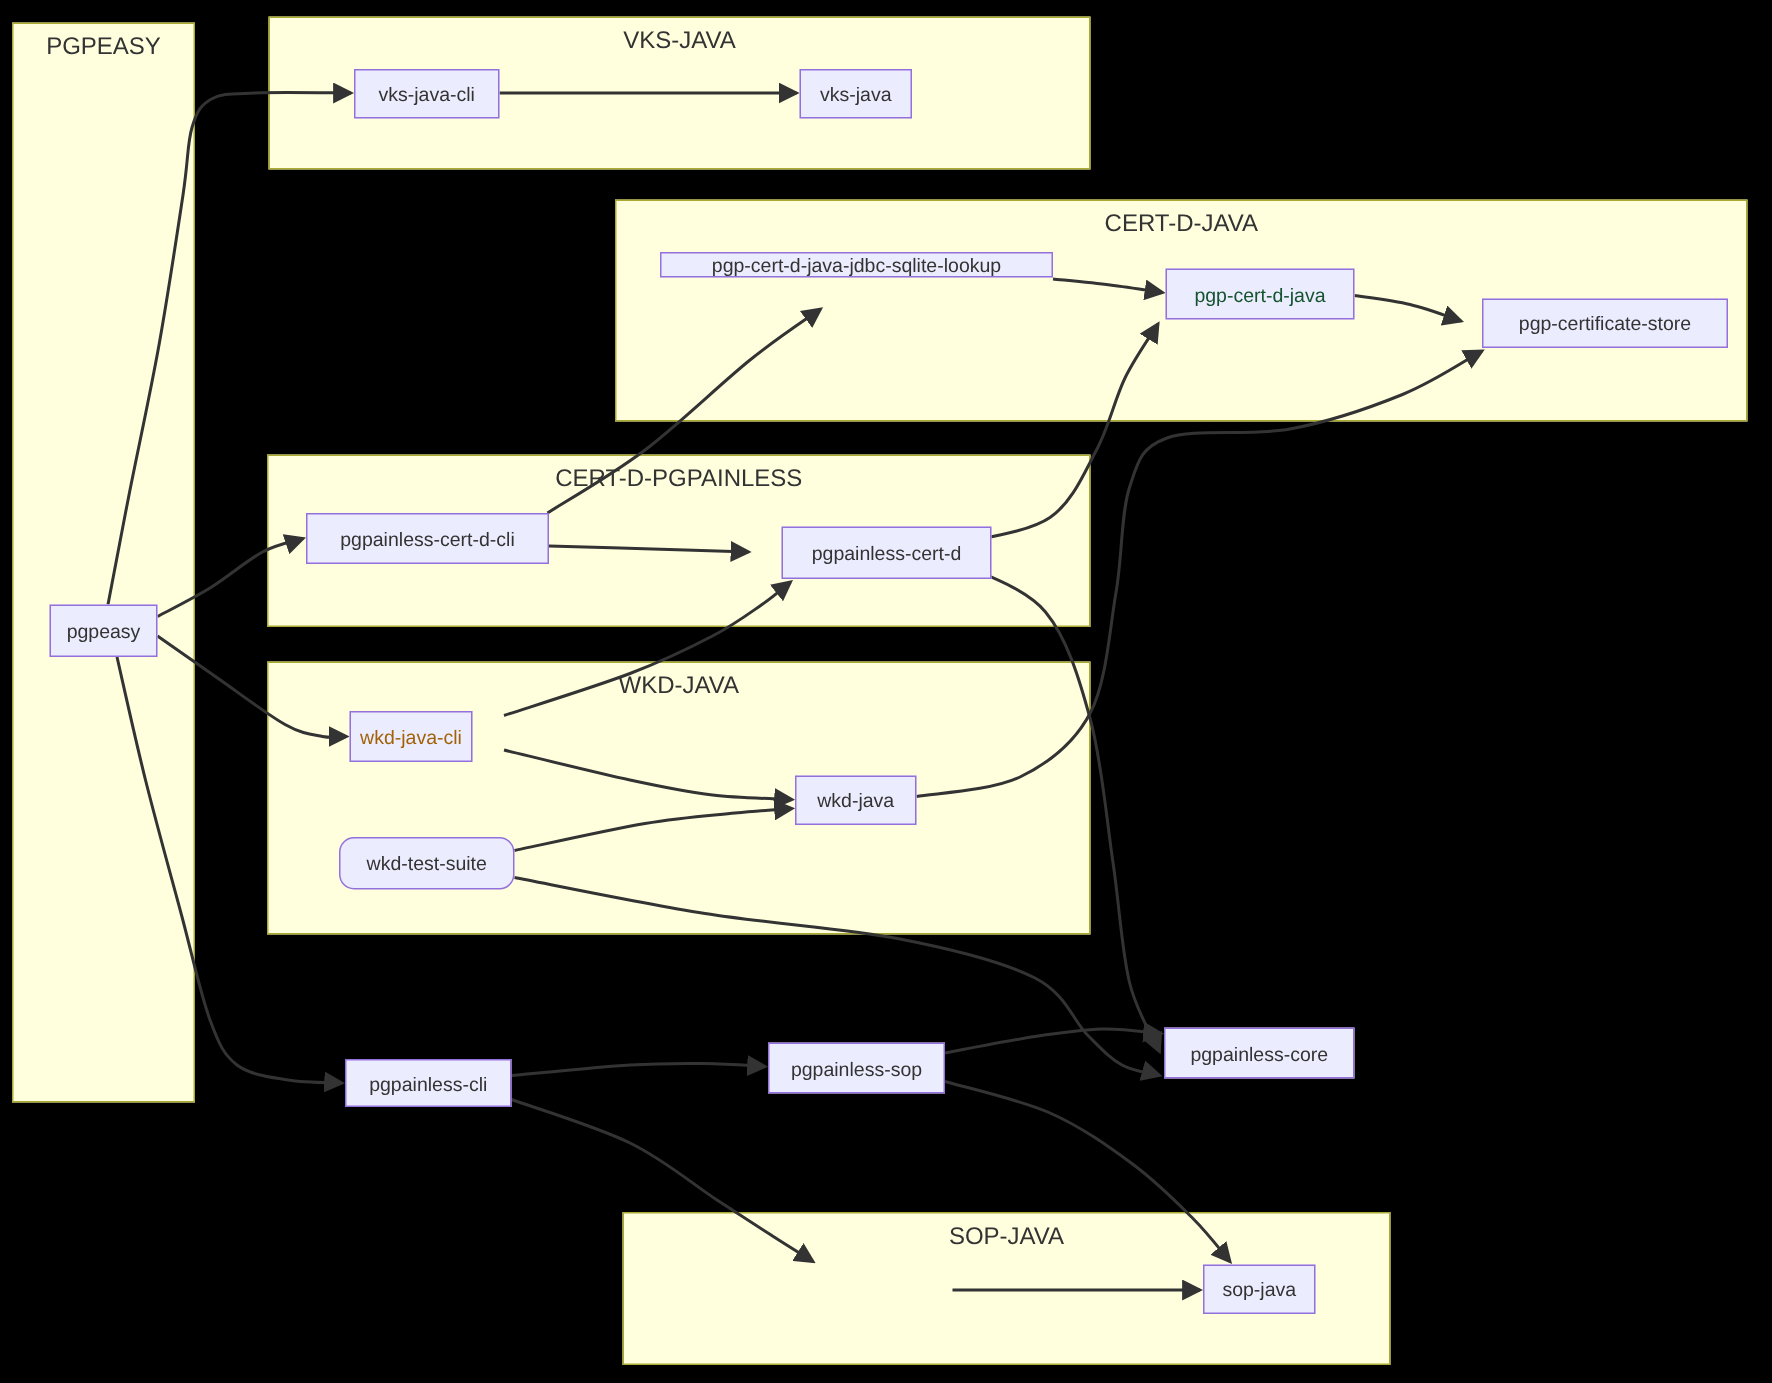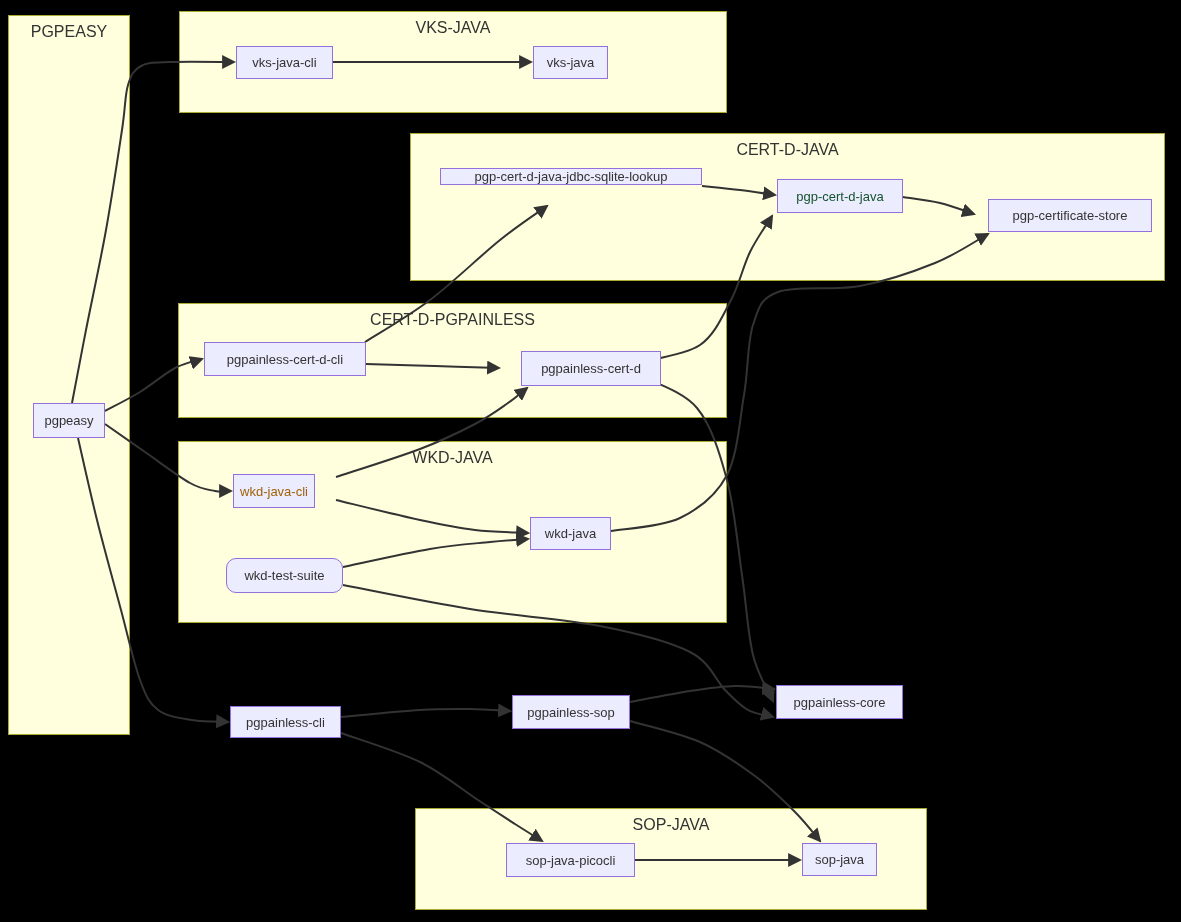--- a/index.html
+++ b/index.html
@@ -107,15 +107,14 @@
     <div class="node" style="left: 777px; top: 179px; width: 126px; height: 34px; background: rgb(236, 236, 255); border-color: rgb(147, 112, 219); color: #14532d;">pgp-cert-d-java</div>
     <div class="node" style="left: 976px; top: 199px; width: 164px; height: 33px; background: rgb(236, 236, 255); border-color: rgb(147, 112, 219); color: rgb(51, 51, 51); margin-left: 12px;">pgp-certificate-store</div>
     <div class="node" style="left: 204px; top: 342px; width: 162px; height: 34px; background: rgb(236, 236, 255); border-color: rgb(147, 112, 219); color: rgb(51, 51, 51);">pgpainless-cert-d-cli</div>
     <div class="node" style="left: 501px; top: 351px; width: 140px; height: 35px; background: rgb(236, 236, 255); border-color: rgb(147, 112, 219); color: rgb(51, 51, 51); margin-left: 20px;">pgpainless-cert-d</div>
     <div class="node" style="left: 233px; top: 474px; width: 82px; height: 34px; background: rgb(236, 236, 255); border-color: rgb(147, 112, 219); color: #a16207;">wkd-java-cli</div>
     <div class="node" style="left: 530px; top: 517px; width: 81px; height: 33px; background: rgb(236, 236, 255); border-color: rgb(147, 112, 219); color: rgb(51, 51, 51);">wkd-java</div>
     <div class="node" style="left: 226px; top: 558px; width: 117px; height: 35px; background: rgb(236, 236, 255); border-color: rgb(147, 112, 219); color: rgb(51, 51, 51); border-radius: 10px;">wkd-test-suite</div>
     <div class="node" style="left: 230px; top: 706px; width: 111px; height: 32px; background: rgb(236, 236, 255); border-color: rgb(147, 112, 219); color: rgb(51, 51, 51);">pgpainless-cli</div>
     <div class="node" style="left: 512px; top: 695px; width: 118px; height: 34px; background: rgb(236, 236, 255); border-color: rgb(147, 112, 219); color: rgb(51, 51, 51);">pgpainless-sop</div>
     <div class="node" style="left: 776px; top: 685px; width: 127px; height: 34px; background: rgb(236, 236, 255); border-color: rgb(147, 112, 219); color: rgb(51, 51, 51);">pgpainless-core</div>
-    <div class="node" style="left: 506px; top: 843px; width: 129px; height: 34px; background: rgb(236, 236, 255); border-color: rgb(147, 112, 219); color: rgb(51, 51, 51);">sop-java-picocli</div>
     <div class="node" style="left: 802px; top: 843px; width: 75px; height: 33px; background: rgb(236, 236, 255); border-color: rgb(147, 112, 219); color: rgb(51, 51, 51);">sop-java</div>
   </div>
 
 </body></html>

